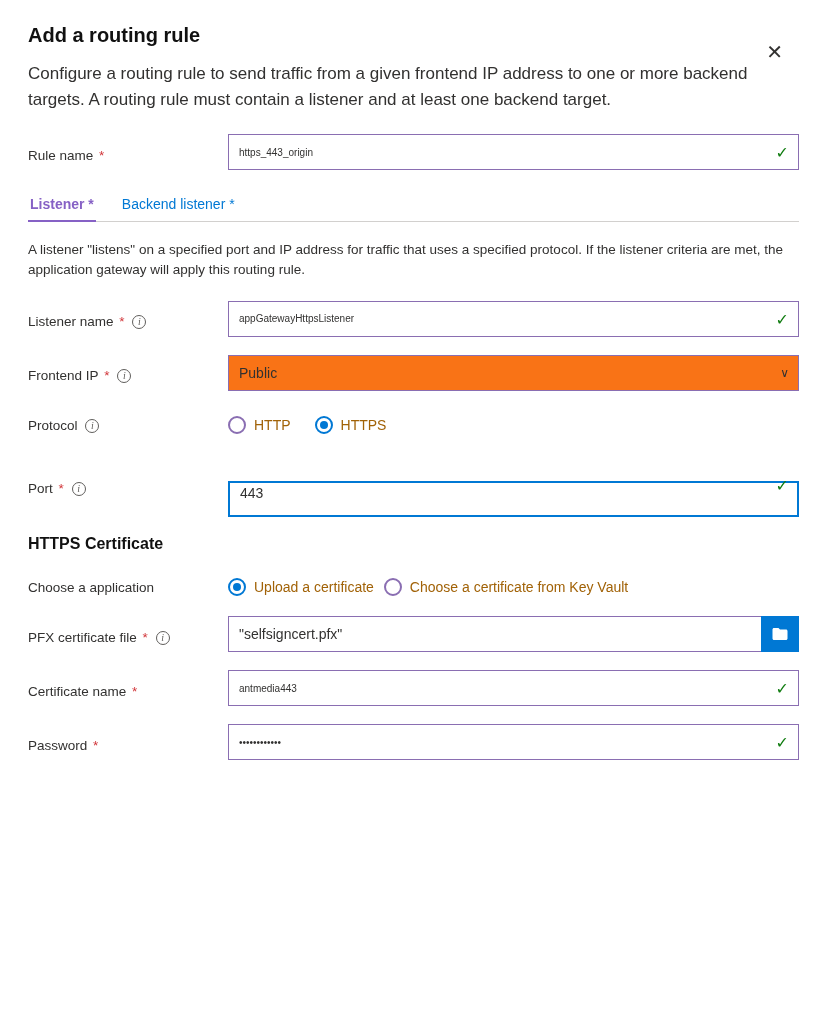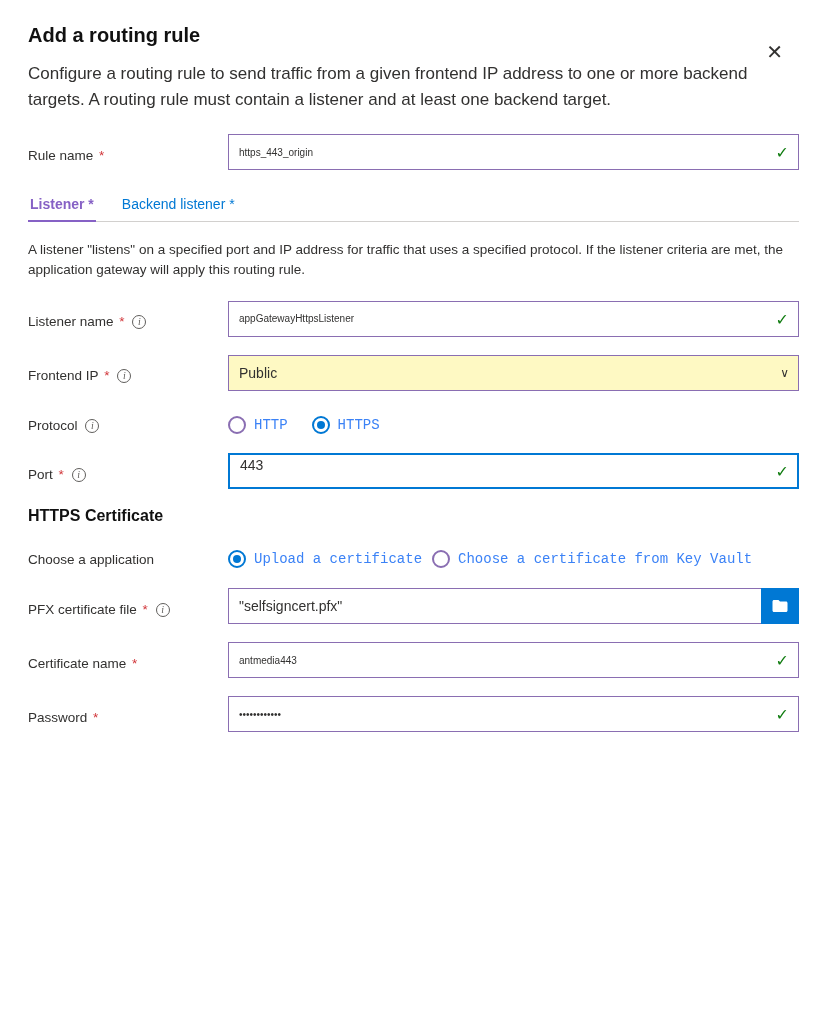--- a/index.html
+++ b/index.html
@@ -97,21 +97,21 @@
     }
 
     .select-wrapper select {
       width: 100%;
       height: 36px;
       border: 1px solid #8a6eb2;
       padding: 0 36px 0 10px;
       font-size: 14px;
       color: #323130;
       outline: none;
-      background: #fef9c3;
+      background: #f97316;
       appearance: none;
       cursor: pointer;
     }
 
     .select-arrow {
       position: absolute;
       right: 10px;
       top: 50%;
       transform: translateY(-50%);
       color: #323130;
@@ -193,22 +193,21 @@
 
     .radio-dot {
       width: 8px;
       height: 8px;
       border-radius: 50%;
       background: #0078d4;
     }
 
     .radio-label {
       font-size: 14px;
-      color: #3b82f6;
-      font-family: Liberation Mono, monospace;
+      color: #a16207;
     }
 
     
     .section-heading {
       font-size: 16px;
       font-weight: 700;
       color: #111;
       margin-bottom: 18px;
       margin-top: 8px;
     }
@@ -359,21 +358,21 @@
       </div>
     </div>
   </div>
 
   <div class="form-row">
     <div class="form-label">
       <span>Port</span><span class="required"> *</span>
       <span class="info-icon">i</span>
     </div>
     <div class="form-control port-input-wrapper">
-      <input type="text" value="443" style="width: 100%; height: 36px; border: 2px solid rgb(0, 120, 212); padding: 0px 36px 13px 10px; font-size: 14px; color: rgb(50, 49, 48); outline: none; background: rgb(255, 255, 255);">
+      <input type="text" value="443" style="width: 100%; height: 36px; border: 2px solid rgb(0, 120, 212); padding: 0px 36px 13px 10px; font-size: 14px; color: rgb(50, 49, 48); outline: none; background: rgb(255, 255, 255); margin-top: 28px;">
       <span style="position:absolute;right:10px;top:50%;transform:translateY(-50%);color:#107c10;font-size:16px;">✓</span>
     </div>
   </div>
 
   <h2 class="section-heading">HTTPS Certificate</h2>
 
   <div class="form-row">
     <div class="form-label">Choose a application</div>
     <div class="form-control">
       <div class="cert-options">

